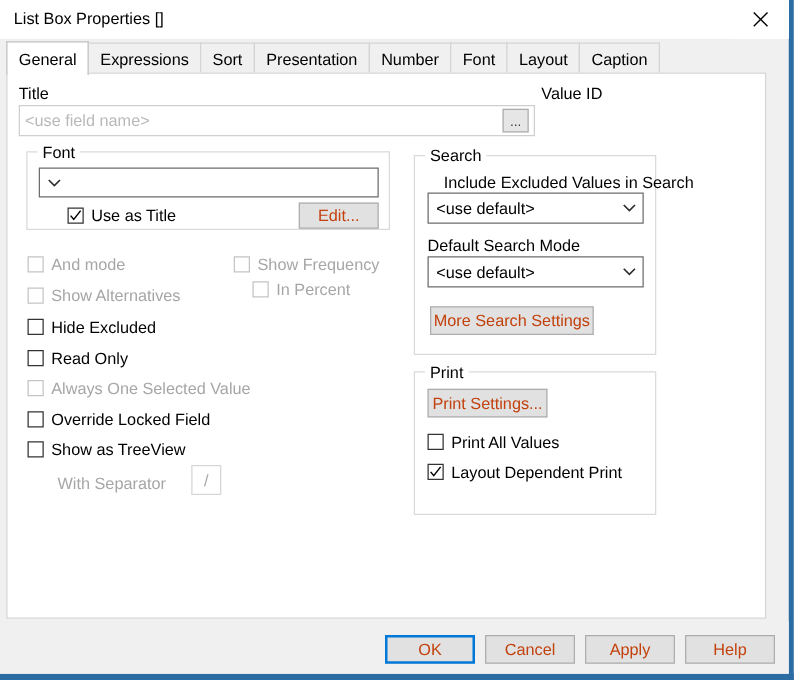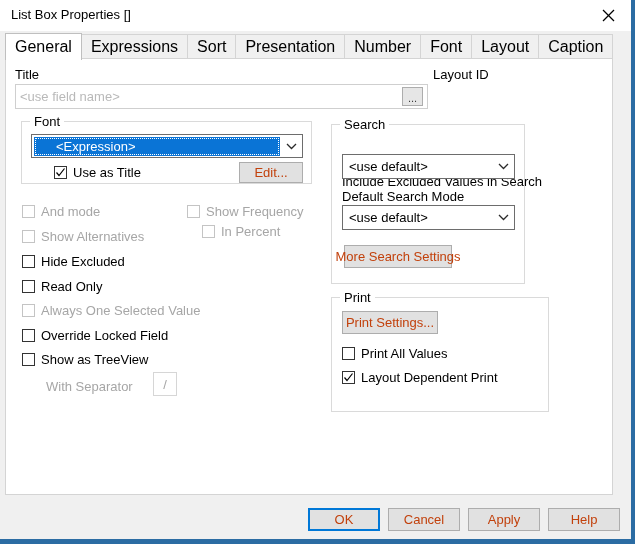--- a/index.html
+++ b/index.html
@@ -57,21 +57,21 @@
     left: 5px; top: 33px;
     width: 608px; height: 26px;
     display: flex;
     align-items: flex-end;
   }
   .tab {
     height: 25px;
     padding: 0 9px;
     display: flex;
     align-items: center;
-    font-size: 16px;
+    font-size: 13px;
     color: #000;
     background: #f0f0f0;
     border: 1px solid #d4d4d4;
     border-bottom: none;
     margin-right: -1px;
     white-space: nowrap;
     cursor: default;
     position: relative;
   }
   .tab.active {
@@ -267,27 +267,26 @@
   </div>
 
   <div id="tabpanel">
 
     <div class="lbl" style="left:9px; top:8px;">Title</div>
     <div class="textbox" style="left:9px; top:25px; width:413px; height:25px;">
       <span class="ph">&lt;use field name&gt;</span>
     </div>
     <div class="browse-btn" style="left:396px; top:28px; width:21px; height:19px;">...</div>
 
-    <div class="lbl" style="left:427px; top:8px;">Layout ID</div>
+    <div class="lbl" style="left:427px; top:8px;">Value ID</div>
 
     <div class="group" style="left:15px; top:62px; width:291px; height:63px;">
       <div class="glabel">Font</div>
     </div>
     <div class="combo selected-field" style="left:25px; top:75px; width:272px; height:24px;">
-      <span class="cval">&lt;Expression&gt;</span>
       <span class="carrow">
         <svg width="11" height="7" viewBox="0 0 11 7">
             <polyline points="1,1 5.5,5.5 10,1" fill="none" stroke="#2b2b2b" stroke-width="1.3"></polyline>
           </svg>
       </span>
     </div>
     <div class="cb" style="left:23px; top:106px;padding-left:25px;">
       <span class="box">
         <svg width="11" height="11" viewBox="0 0 11 11">
             <polyline points="1.5,5.5 4,8.5 9.5,1.5" fill="none" stroke="#000" stroke-width="1.2"></polyline>
@@ -336,41 +335,41 @@
       <span>Show Frequency</span>
     </div>
     <div class="cb dis" style="left:196px; top:165px;">
       <span class="box"></span>
       <span>In Percent</span>
     </div>
 
     <div class="group" style="left:325px; top:65px; width:194px; height:160px;">
       <div class="glabel">Search</div>
     </div>
-    <div class="lbl" style="left:336px; top:79px;margin-top:36px;">Include Excluded Values in Search</div>
+    <div class="lbl" style="left:349px; top:79px;">Include Excluded Values in Search</div>
     <div class="combo" style="left:336px; top:95px; width:173px; height:25px;">
       <span class="cval">&lt;use default&gt;</span>
       <span class="carrow">
         <svg width="11" height="7" viewBox="0 0 11 7">
             <polyline points="1,1 5.5,5.5 10,1" fill="none" stroke="#2b2b2b" stroke-width="1.3"></polyline>
           </svg>
       </span>
     </div>
     <div class="lbl" style="left:336px; top:130px;">Default Search Mode</div>
     <div class="combo" style="left:336px; top:146px; width:173px; height:25px;">
       <span class="cval">&lt;use default&gt;</span>
       <span class="carrow">
         <svg width="11" height="7" viewBox="0 0 11 7">
             <polyline points="1,1 5.5,5.5 10,1" fill="none" stroke="#2b2b2b" stroke-width="1.3"></polyline>
           </svg>
       </span>
     </div>
-    <div class="button" style="left:338px; top:186px; width:108px; height:23px;">More Search Settings</div>
-
-    <div class="group" style="left:325px; top:238px; width:218px; height:115px;">
+    <div class="button" style="left:338px; top:186px; width:131px; height:23px;">More Search Settings</div>
+
+    <div class="group" style="left:325px; top:238px; width:194px; height:115px;">
       <div class="glabel">Print</div>
     </div>
     <div class="button" style="left:336px; top:252px; width:96px; height:23px;">Print Settings...</div>
     <div class="cb" style="left:336px; top:287px;">
       <span class="box"></span>
       <span>Print All Values</span>
     </div>
     <div class="cb" style="left:336px; top:311px;">
       <span class="box">
         <svg width="11" height="11" viewBox="0 0 11 11">

